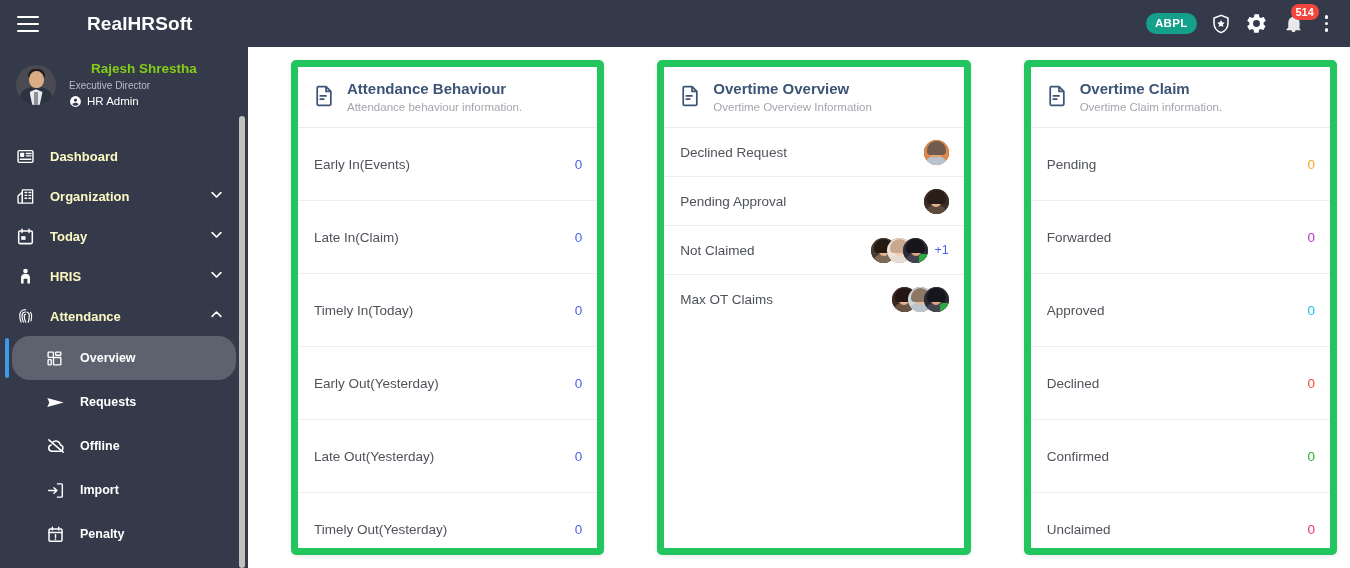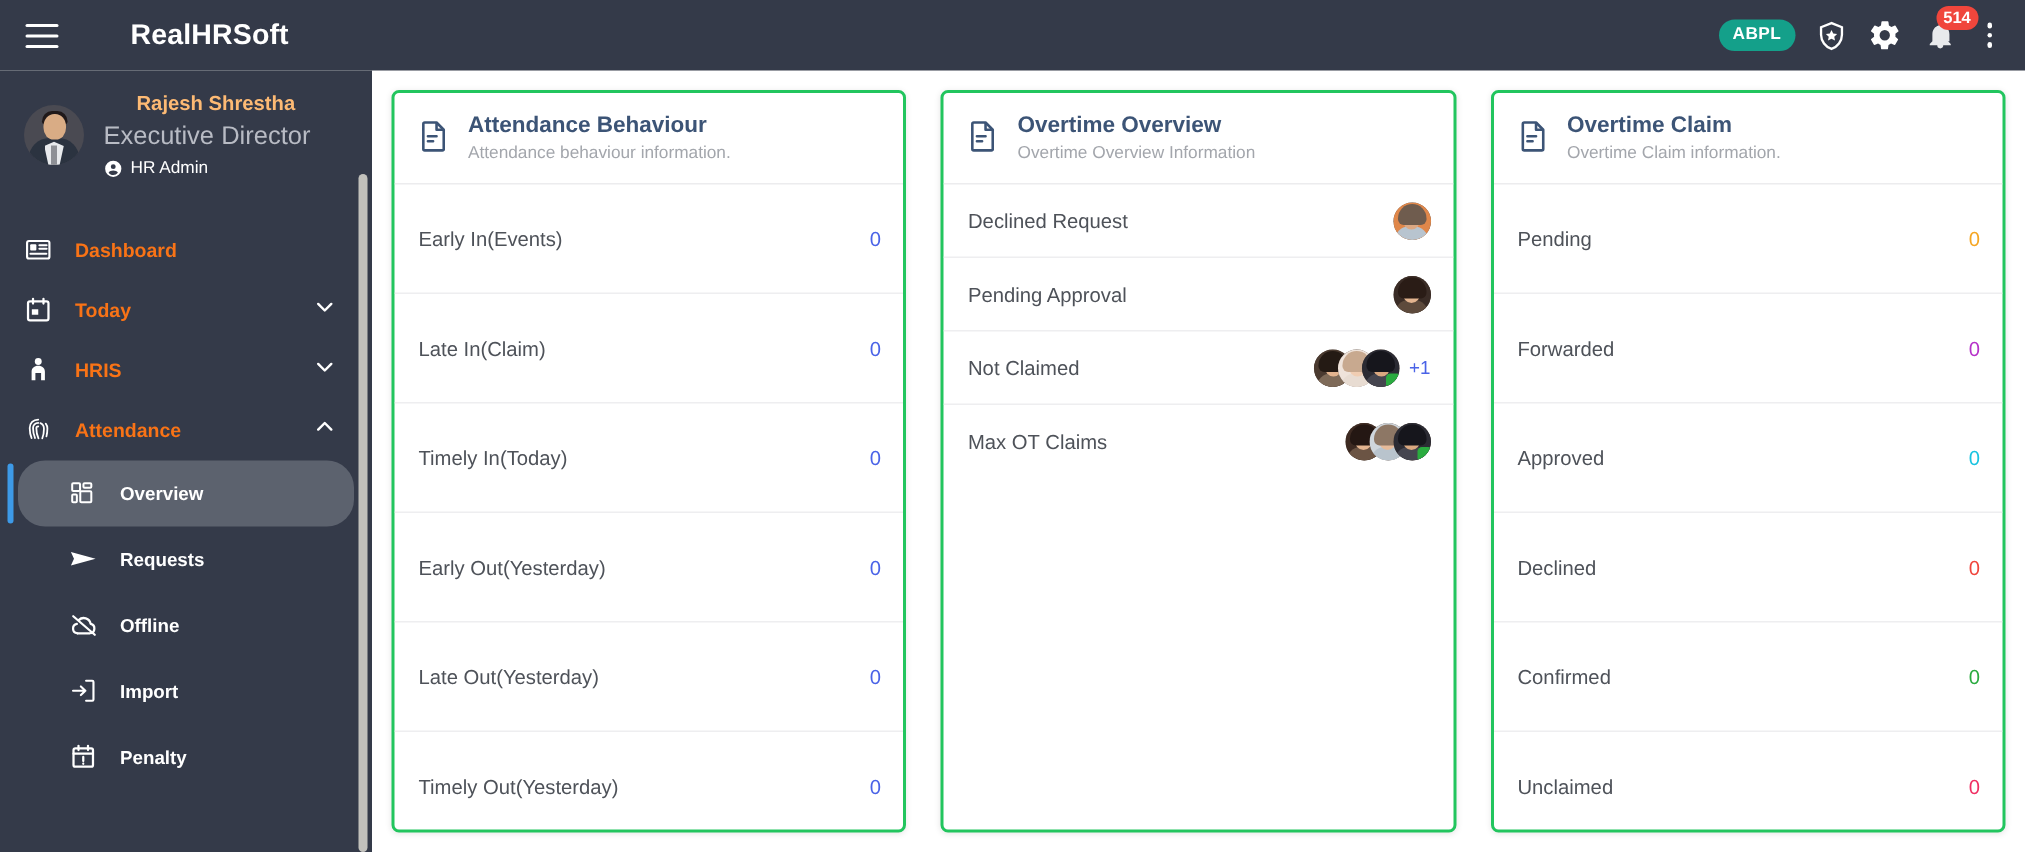--- a/index.html
+++ b/index.html
@@ -127,35 +127,35 @@
     width: 13px; height: 16px; margin-left: -6.5px;
     background: #e8eaed;
     clip-path: polygon(50% 0, 100% 18%, 78% 100%, 22% 100%, 0 18%);
   }
   .avatar-photo .tie {
     position: absolute; left: 50%; bottom: 0;
     width: 4px; height: 13px; margin-left: -2px;
     background: #8e9096;
   }
   .profile-text { margin-left: 13px; }
-  .profile-name { color: #fdba74; font-size: 13.5px; font-weight: bold; line-height: 1.35; padding-left: 22px; }
-  .profile-role { color: #b8bbc4; font-size: 17px; line-height: 1.5; }
+  .profile-name { color: #84cc16; font-size: 13.5px; font-weight: bold; line-height: 1.35; padding-left: 22px; }
+  .profile-role { color: #b8bbc4; font-size: 10px; line-height: 1.5; }
   .profile-tag { color: #ffffff; font-size: 11.5px; display: flex; align-items: center; gap: 5px; line-height: 1.5; }
 
   .nav { margin-top: 12px; }
   .nav-item {
     display: flex;
     align-items: center;
     height: 40px;
     padding-left: 16px;
     cursor: pointer;
     position: relative;
   }
   .nav-item .ic { width: 26px; display: flex; align-items: center; justify-content: flex-start; flex: none; }
-  .nav-item .lbl { color: #f97316; font-size: 13px; font-weight: bold; margin-left: 8px; }
+  .nav-item .lbl { color: #fef9c3; font-size: 13px; font-weight: bold; margin-left: 8px; }
   .nav-item .chev { margin-left: auto; margin-right: 24px; }
 
   .sub-item {
     display: flex;
     align-items: center;
     height: 44px;
     margin: 0 12px;
     padding-left: 34px;
     border-radius: 5px;
     cursor: pointer;
@@ -179,27 +179,28 @@
     top: 47px; left: 248px;
     width: 1102px; height: 521px;
     background: #ffffff;
     padding: 13px 13px 0 13px;
     display: flex;
     gap: 23px;
   }
   .card {
     flex: 1;
     background: #ffffff;
-    border: 2px solid #22c55e;
+    border: 7px solid #22c55e;
     border-radius: 5px;
     box-shadow: 0 1px 4px rgba(0,0,0,0.10);
     height: 495px;
     display: flex;
     flex-direction: column;
     overflow: hidden;
+    margin-left: 30px;
   }
   .card-head {
     display: flex;
     align-items: center;
     padding: 13px 0 12px 15px;
     border-bottom: 1px solid #ececee;
     flex: none;
   }
   .card-head .doc-icon { flex: none; margin-right: 11px; }
   .card-title { color: #3c5476; font-size: 15px; font-weight: bold; line-height: 1.25; }
@@ -320,20 +321,35 @@
       <span class="ic">
         <svg width="19" height="19" viewBox="0 0 24 24" fill="none" stroke="#ffffff" stroke-width="1.8">
           <rect x="2.6" y="4.6" width="18.8" height="14.8" rx="1.6"></rect>
           <rect x="5.2" y="7.4" width="5.2" height="5.2" rx="0.8" fill="#ffffff" stroke="none"></rect>
           <path d="M13 8.2h6M13 11.2h6M5.4 15.4h13.4" stroke-linecap="round"></path>
         </svg>
       </span>
       <span class="lbl">Dashboard</span>
     </div>
 
+    <div class="nav-item">
+      <span class="ic">
+        <svg width="19" height="19" viewBox="0 0 24 24" fill="none" stroke="#ffffff" stroke-width="1.7">
+          <path d="M2.6 20.4V11l5.4-4.2V20.4" stroke-linejoin="round"></path>
+          <path d="M8 20.4V3.6h13v16.8H2.6" stroke-linejoin="round"></path>
+          <path d="M11.4 7h2.2M16.4 7h2.2M11.4 10.6h2.2M16.4 10.6h2.2M11.4 14.2h2.2M16.4 14.2h2.2" stroke-linecap="round"></path>
+        </svg>
+      </span>
+      <span class="lbl">Organization</span>
+      <span class="chev">
+        <svg width="15" height="15" viewBox="0 0 24 24" fill="none" stroke="#ffffff" stroke-width="2.6" stroke-linecap="round" stroke-linejoin="round">
+            <polyline points="5,9 12,16 19,9"></polyline>
+          </svg>
+      </span>
+    </div>
 
     <div class="nav-item">
       <span class="ic">
         <svg width="19" height="19" viewBox="0 0 24 24" fill="none" stroke="#ffffff" stroke-width="1.9">
           <rect x="3.4" y="5" width="17.2" height="16" rx="1.6"></rect>
           <path d="M7.6 2.8v4M16.4 2.8v4" stroke-linecap="round"></path>
           <rect x="6.6" y="11.6" width="5.4" height="4.6" fill="#ffffff" stroke="none"></rect>
         </svg>
       </span>
       <span class="lbl">Today</span>

